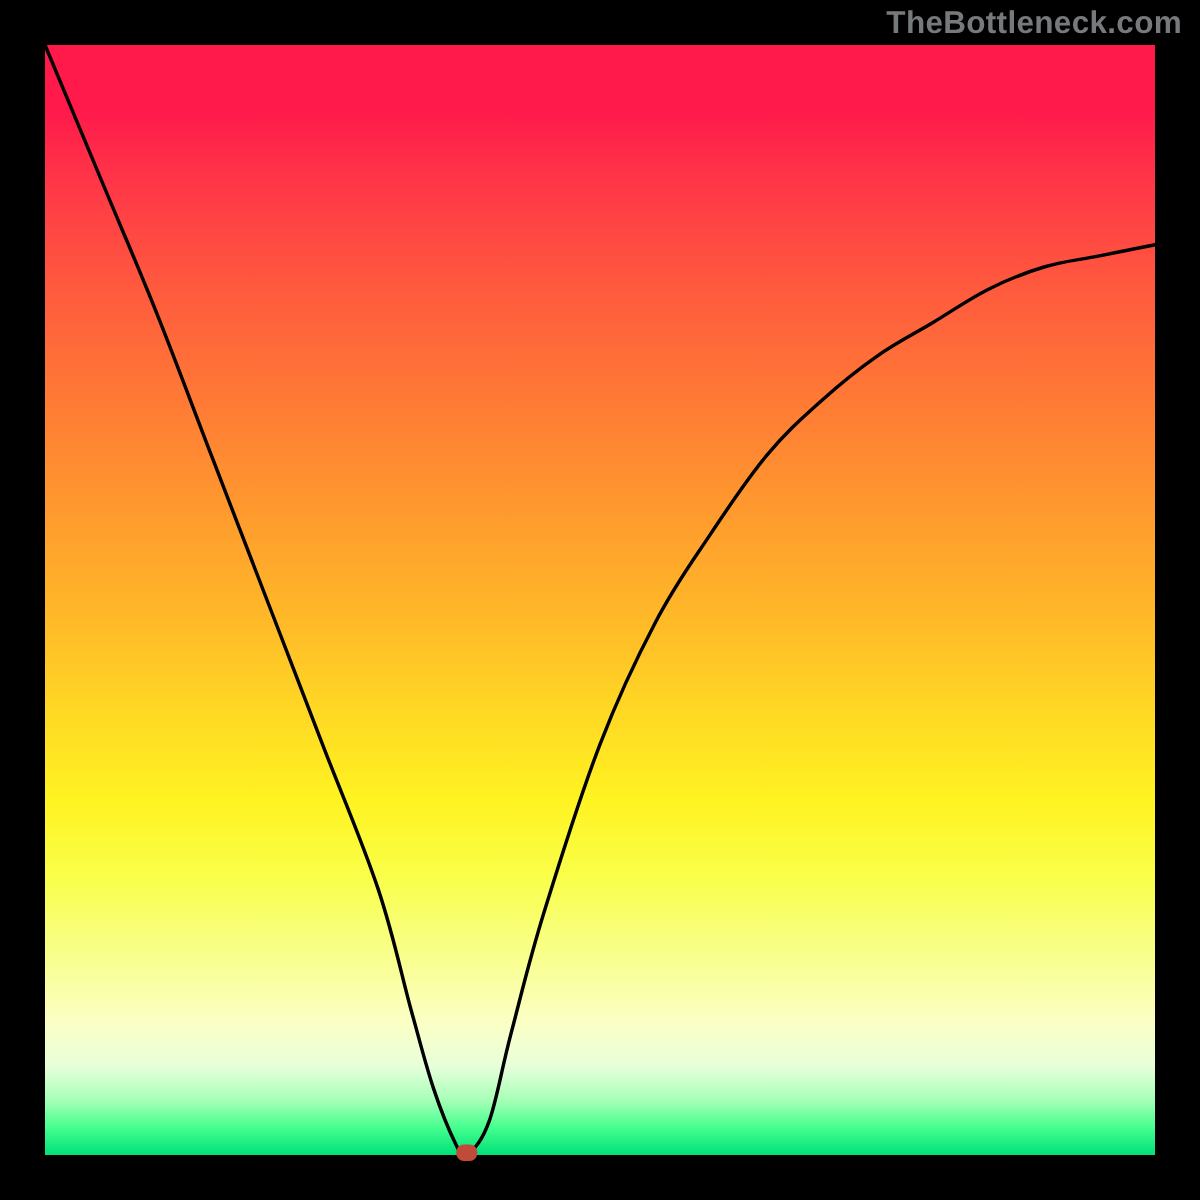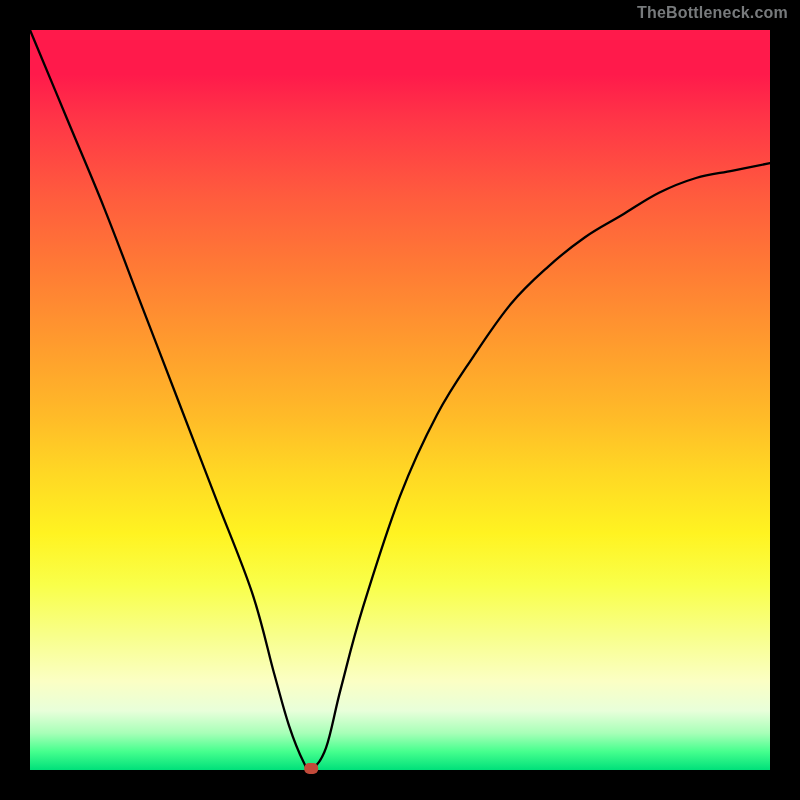--- a/index.html
+++ b/index.html
@@ -44,21 +44,21 @@
       #a8ffb8 95%,
       #46ff8e 97.5%,
       #00e07a 100%
     );
   }
   .watermark {
     position: absolute;
     top: 4px;
     right: 12px;
     color: #777a7c;
-    font-size: 16px;
+    font-size: 21px;
     font-weight: 600;
     letter-spacing: 0.2px;
     user-select: none;
   }
   svg.curve {
     position: absolute;
     left: 0;
     top: 0;
     width: 740px;
     height: 740px;

